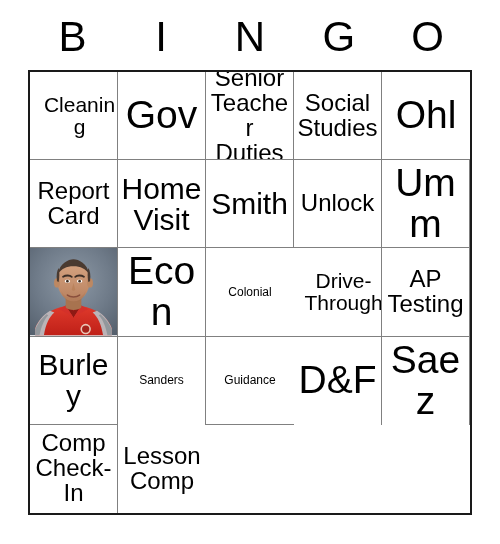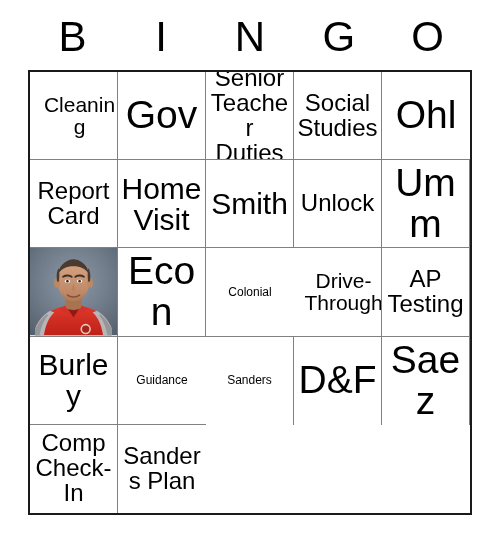--- a/index.html
+++ b/index.html
@@ -217,34 +217,34 @@
 
     <div class="cell">
       <span class="cell-text size-sm">Drive-Through</span>
     </div>
     <div class="cell">
       <span class="cell-text size-md">AP Testing</span>
     </div>
     <div class="cell">
       <span class="cell-text size-lg">Burley</span>
     </div>
+    <div class="cell row-last">
+      <span class="cell-text size-xs">Sanders</span>
+    </div>
+
     <div class="cell col-last">
       <span class="cell-text size-xs">Guidance</span>
     </div>
-
-    <div class="cell row-last">
-      <span class="cell-text size-xs">Sanders</span>
-    </div>
     <div class="cell row-last">
       <span class="cell-text size-xl">D&amp;F</span>
     </div>
     <div class="cell row-last">
       <span class="cell-text size-xl">Saez</span>
     </div>
     <div class="cell row-last">
       <span class="cell-text size-md">Comp Check-In</span>
     </div>
     <div class="cell col-last row-last">
-      <span class="cell-text size-md">Sanders Plan</span>
+      <span class="cell-text size-md">Lesson Comp</span>
     </div>
 
   </div>
 </div>
 
 </body></html>

